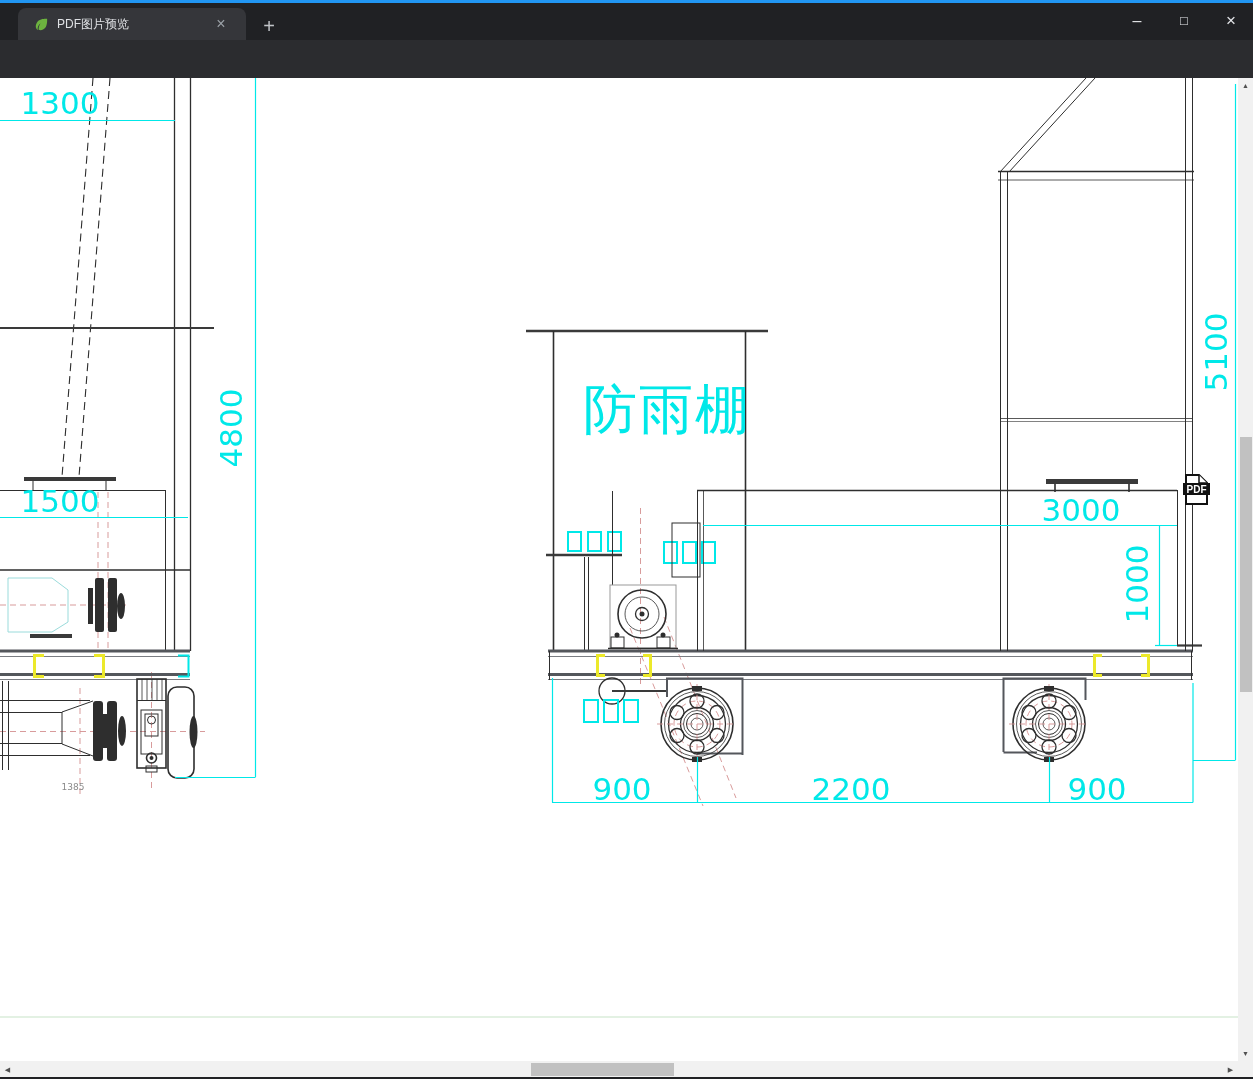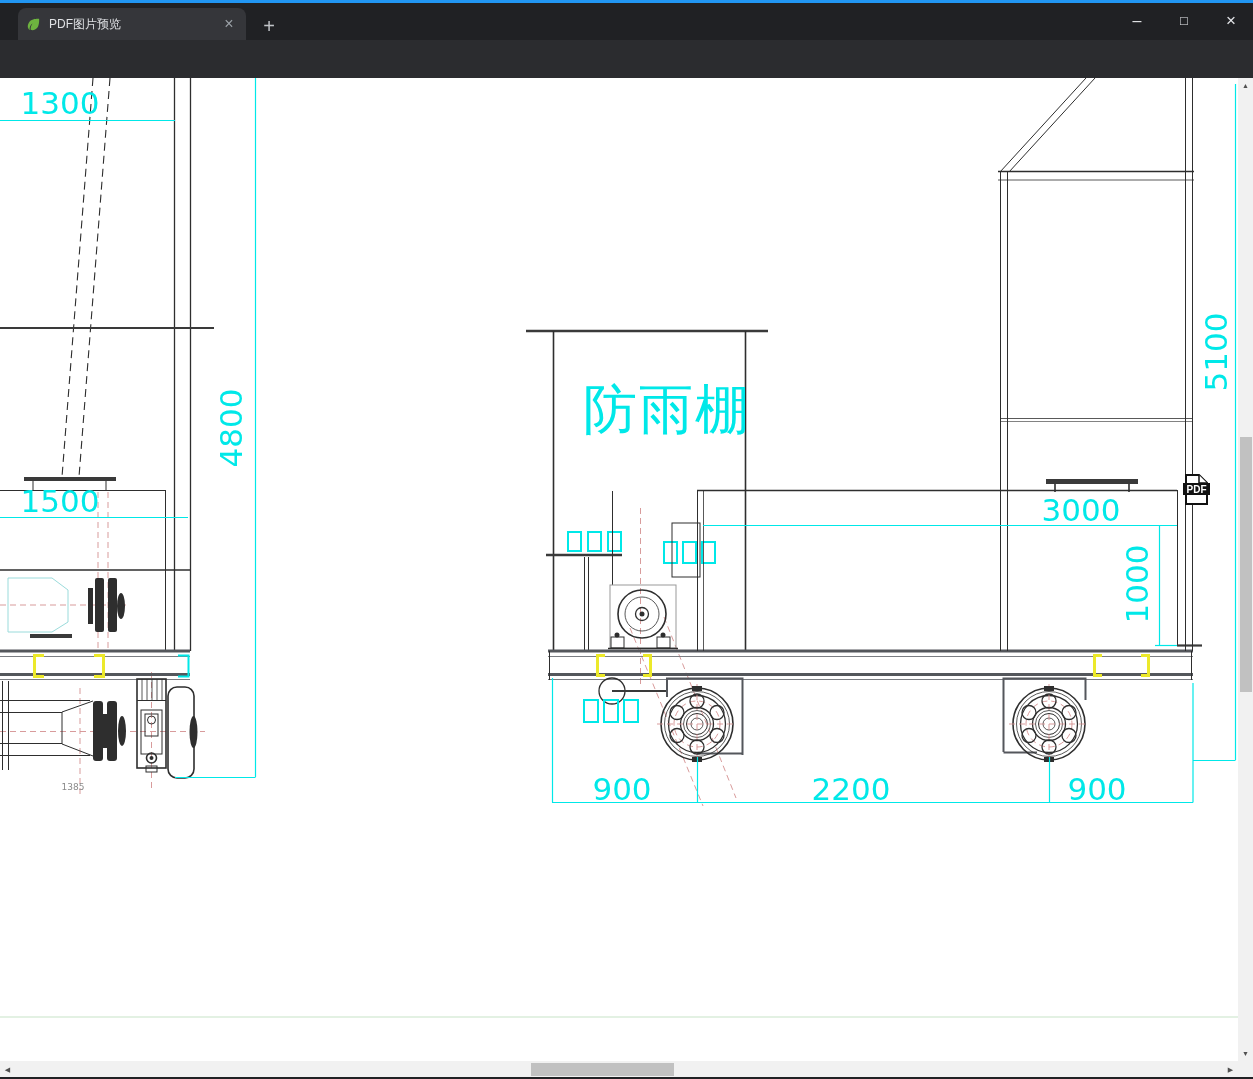--- a/index.html
+++ b/index.html
@@ -2,21 +2,21 @@
 <html><head>
 <meta charset="utf-8">
 <style>
   html,body{margin:0;padding:0;width:1253px;height:1079px;overflow:hidden;background:#202124;
             font-family:"Liberation Sans",sans-serif;}
   .abs{position:absolute;}
   
   #accent{top:0;left:0;width:1253px;height:3px;background:#2196f3;}
   #titlebar{top:3px;left:0;width:1253px;height:37px;background:#202124;}
   #tab{top:5px;left:18px;width:228px;height:32px;background:#35363a;border-radius:8px 8px 0 0;
-       display:flex;align-items:center;padding:0 8px;box-sizing:border-box;}
+       display:flex;align-items:center;padding:0 16px;box-sizing:border-box;}
   #tab .title{color:#dfe1e4;font-size:12px;margin-left:8px;flex:1;white-space:nowrap;overflow:hidden;}
   #tab .close{color:#9aa0a6;font-size:16px;width:18px;text-align:center;cursor:pointer;}
   #newtab{top:10px;left:256px;width:26px;height:26px;color:#c0c3c7;font-size:20px;line-height:26px;
           text-align:center;cursor:pointer;}
   .winbtn{top:3px;width:34px;height:30px;color:#e4e6e9;text-align:center;line-height:30px;cursor:pointer;}
   #win-min{left:1120px;font-size:16px;}
   #win-max{left:1167px;font-size:13px;}
   #win-close{left:1214px;font-size:17px;}
   
   #toolbar{top:40px;left:0;width:1253px;height:38px;background:#2b2c2f;}

